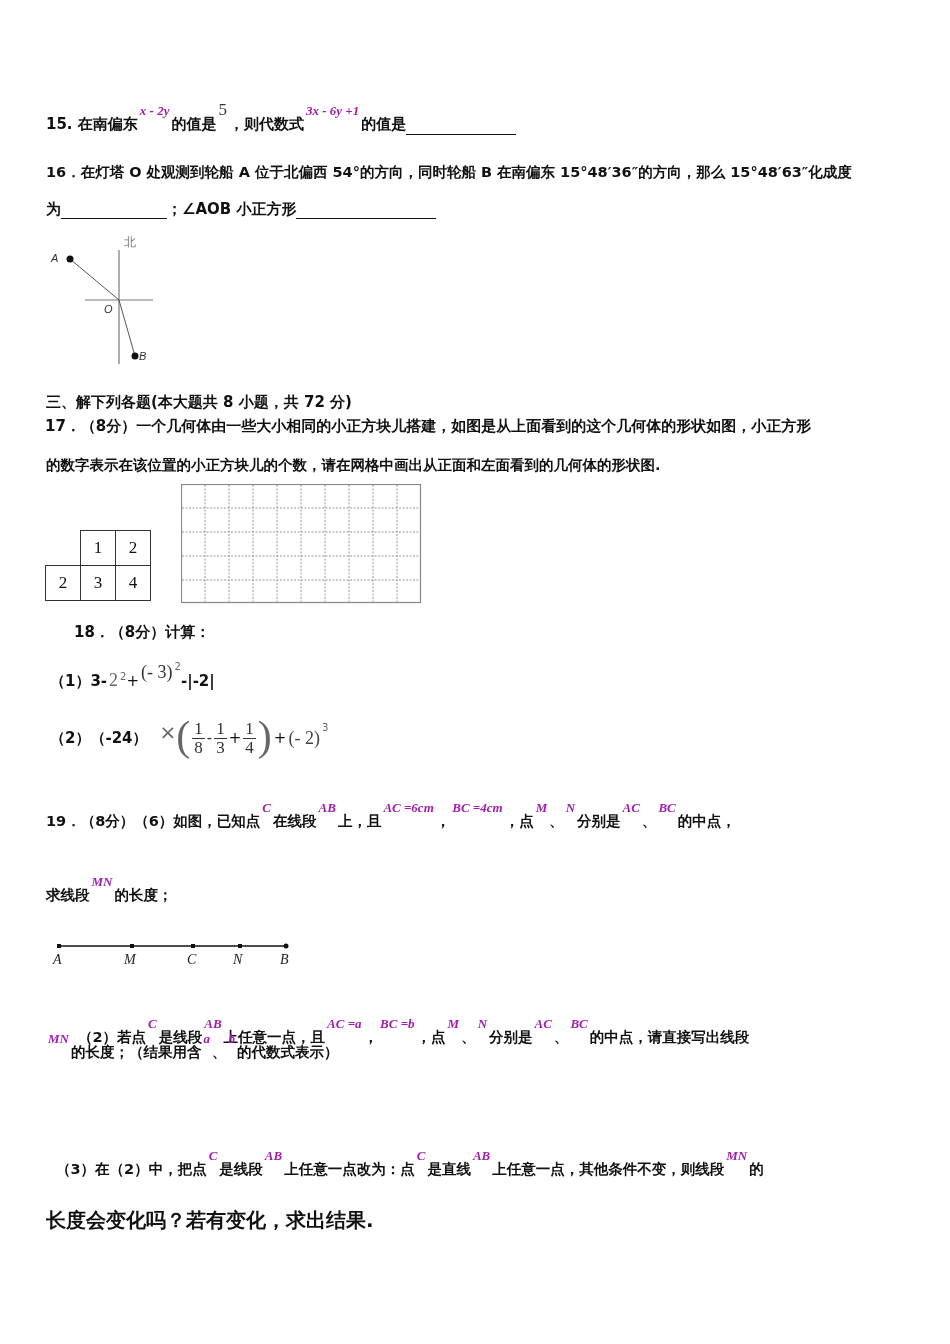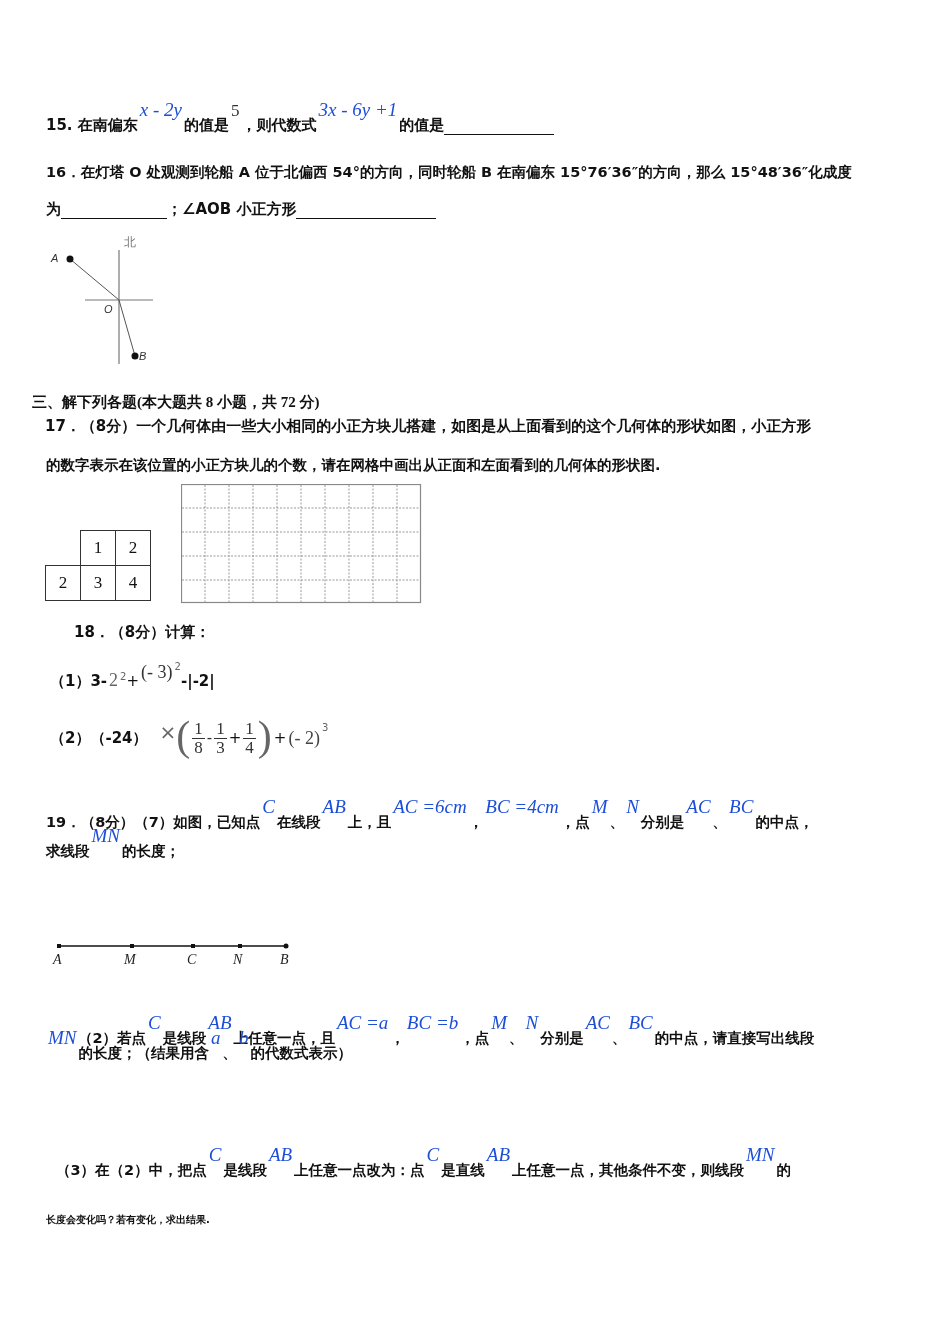--- a/index.html
+++ b/index.html
@@ -1,60 +1,60 @@
 <!DOCTYPE html>
 <html><head>
 <meta charset="utf-8">
 <style>
   html, body { margin: 0; padding: 0; background: #ffffff; }
   body { width: 950px; height: 1344px; position: relative; overflow: hidden;
          font-family: "DejaVu Sans", sans-serif; color: #111; }
   .abs { position: absolute; }
   .txt { font-size: 15px; font-weight: bold; white-space: nowrap; line-height: 20px; }
-  .m { font-family: "Liberation Serif", serif; font-style: italic; font-weight: normal;
-       font-size: 19px; color: #1d4ed8; position: relative; top: -14px; padding: 0 2px; }
+  .m { font-family: "Liberation Serif", serif; font-style: italic; font-weight: bold;
+       font-size: 13px; color: #a21caf; position: relative; top: -14px; padding: 0 2px; }
   .mn { font-family: "Liberation Serif", serif; font-weight: normal; font-size: 17px; color: #333;
         position: relative; top: -14px; padding: 0 2px; }
   .blank { display: inline-block; border-bottom: 1px solid #111; height: 16px; vertical-align: bottom; }
   .sup { font-size: 10px; vertical-align: super; }
   .grid-cell { position: absolute; border: 1.5px solid #333; font-family: "Liberation Serif", serif;
                font-size: 17px; display: flex; align-items: center; justify-content: center; box-sizing: border-box; }
   .frac { display: inline-flex; flex-direction: column; align-items: center; vertical-align: middle;
           font-family: "Liberation Serif", serif; font-weight: normal; font-size: 17px; color: #333; margin: 0 2px; }
   .frac span:first-child { border-bottom: 1px solid #333; padding: 0 2px; line-height: 18px; }
   .frac span:last-child { line-height: 18px; }
   .paren { font-family: "Liberation Serif", serif; font-weight: normal; font-size: 42px; color: #666; vertical-align: middle; line-height: 40px; }
 </style>
 </head>
 <body>
 
 <div class="abs txt" style="left:46px; top:114px;">
   <span>15.</span>
   <span>在南偏东</span><span class="m">x - 2y</span><span>的值是</span><span class="mn">5</span><span>，则代数式</span><span class="m">3x - 6y +1</span><span>的值是</span><span class="blank" style="width:110px;"></span>
 </div>
 
-<div class="abs txt" style="left:46px; top:162px; font-size:14.5px;">16．在灯塔 O 处观测到轮船 A 位于北偏西 54°的方向，同时轮船 B 在南偏东 15°76′36″的方向，那么 15°48′36″化成度</div>
+<div class="abs txt" style="left:46px; top:162px; font-size:14.5px;">16．在灯塔 O 处观测到轮船 A 位于北偏西 54°的方向，同时轮船 B 在南偏东 15°48′36″的方向，那么 15°48′63″化成度</div>
 <div class="abs txt" style="left:46px; top:199px;">
   <span>为</span><span class="blank" style="width:106px;"></span><span>；∠AOB 小正方形</span><span class="blank" style="width:140px;"></span>
 </div>
 
 <svg class="abs" style="left:40px; top:228px;" width="140" height="140">
   <line x1="79" y1="22" x2="79" y2="136" stroke="#777" stroke-width="1.2"></line>
   <line x1="45" y1="72" x2="113" y2="72" stroke="#777" stroke-width="1.2"></line>
   <line x1="30" y1="31" x2="79" y2="72" stroke="#555" stroke-width="1"></line>
   <line x1="79" y1="72" x2="95" y2="128" stroke="#555" stroke-width="1"></line>
   <circle cx="30" cy="31" r="3.5" fill="#111"></circle>
   <circle cx="95" cy="128" r="3.5" fill="#111"></circle>
   <text x="84" y="18" font-size="12" fill="#777" font-family="DejaVu Sans, sans-serif">北</text>
   <text x="11" y="34" font-size="11" font-style="italic" fill="#333" font-family="Liberation Sans, sans-serif">A</text>
   <text x="64" y="85" font-size="11" font-style="italic" fill="#333" font-family="Liberation Sans, sans-serif">O</text>
   <text x="99" y="132" font-size="11" font-style="italic" fill="#333" font-family="Liberation Sans, sans-serif">B</text>
 </svg>
 
-<div class="abs txt" style="left:32px; top:392px;font-family:Liberation Serif, serif;">三、解下列各题(本大题共 8 小题，共 72 分)</div>
+<div class="abs txt" style="left:46px; top:392px;">三、解下列各题(本大题共 8 小题，共 72 分)</div>
 
 <div class="abs txt" style="left:45px; top:416px; font-size:15px;">17．（8分）一个几何体由一些大小相同的小正方块儿搭建，如图是从上面看到的这个几何体的形状如图，小正方形</div>
 <div class="abs txt" style="left:46px; top:455px; font-size:14.5px;">的数字表示在该位置的小正方块儿的个数，请在网格中画出从正面和左面看到的几何体的形状图.</div>
 
 <div class="abs" style="left:45px; top:530px; width:106px; height:70px;">
   <div class="grid-cell" style="left:35px; top:0; width:36px; height:36px;">1</div>
   <div class="grid-cell" style="left:70px; top:0; width:36px; height:36px;">2</div>
   <div class="grid-cell" style="left:0; top:35px; width:36px; height:36px;">2</div>
   <div class="grid-cell" style="left:35px; top:35px; width:36px; height:36px;">3</div>
   <div class="grid-cell" style="left:70px; top:35px; width:36px; height:36px;">4</div>
@@ -102,23 +102,23 @@
       <span>1</span>
       <span>4</span>
     </span>
   <span class="paren" style="position:relative; top:-2px;">)</span>
   <span style="font-weight:normal; margin-left:2px;">+</span>
   <span class="mn" style="top:0; font-size:18px; color:#444;">(- 2)</span>
   <span class="sup" style="position:relative; top:-10px; color:#666; font-weight:normal;">3</span>
 </div>
 
 <div class="abs txt" style="left:46px; top:811px; font-size:14.5px;">
-  <span>19．（8分）（7）如图，已知点</span><span class="m">C</span><span>在线段</span><span class="m">AB</span><span>上，且</span><span class="m">AC =6cm</span><span>，</span><span class="m">BC =4cm</span><span>，点</span><span class="m">M</span><span>、</span><span class="m">N</span><span>分别是</span><span class="m">AC</span><span>、</span><span class="m">BC</span><span>的中点，</span>
+  <span>19．（8分）（6）如图，已知点</span><span class="m">C</span><span>在线段</span><span class="m">AB</span><span>上，且</span><span class="m">AC =6cm</span><span>，</span><span class="m">BC =4cm</span><span>，点</span><span class="m">M</span><span>、</span><span class="m">N</span><span>分别是</span><span class="m">AC</span><span>、</span><span class="m">BC</span><span>的中点，</span>
 </div>
-<div class="abs txt" style="left:46px; top:840px; font-size:14.5px;">
+<div class="abs txt" style="left:46px; top:885px; font-size:14.5px;">
   <span>求线段</span><span class="m">MN</span><span>的长度；</span>
 </div>
 
 <svg class="abs" style="left:46px; top:938px;" width="260" height="32">
   <line x1="13" y1="8" x2="240" y2="8" stroke="#111" stroke-width="1.5"></line>
   <rect x="11" y="6" width="4" height="4" fill="#111"></rect>
   <rect x="84" y="6" width="4" height="4" fill="#111"></rect>
   <rect x="145" y="6" width="4" height="4" fill="#111"></rect>
   <rect x="192" y="6" width="4" height="4" fill="#111"></rect>
   <circle cx="240" cy="8" r="2.5" fill="#111"></circle>
@@ -134,13 +134,13 @@
 <div class="abs txt" style="left:50px; top:1027px; font-size:14.5px;margin-left:28px;">
   <span>（2）若点</span><span class="m">C</span><span>是线段</span><span class="m">AB</span><span>上任意一点，且</span><span class="m">AC =a</span><span>，</span><span class="m">BC =b</span><span>，点</span><span class="m">M</span><span>、</span><span class="m">N</span><span>分别是</span><span class="m">AC</span><span>、</span><span class="m">BC</span><span>的中点，请直接写出线段</span>
 </div>
 <div class="abs txt" style="left:48px; top:1042px; font-size:14.5px;">
   <span class="m" style="padding-left:0;">MN</span><span>的长度；（结果用含</span><span class="m">a</span><span>、</span><span class="m">b</span><span>的代数式表示）</span>
 </div>
 
 <div class="abs txt" style="left:56px; top:1159px; font-size:14.5px;">
   <span>（3）在（2）中，把点</span><span class="m">C</span><span>是线段</span><span class="m">AB</span><span>上任意一点改为：点</span><span class="m">C</span><span>是直线</span><span class="m">AB</span><span>上任意一点，其他条件不变，则线段</span><span class="m">MN</span><span>的</span>
 </div>
-<div class="abs txt" style="left:46px; top:1210px; font-size:10px;">长度会变化吗？若有变化，求出结果.</div>
+<div class="abs txt" style="left:46px; top:1210px; font-size:20px;">长度会变化吗？若有变化，求出结果.</div>
 
 </body></html>

